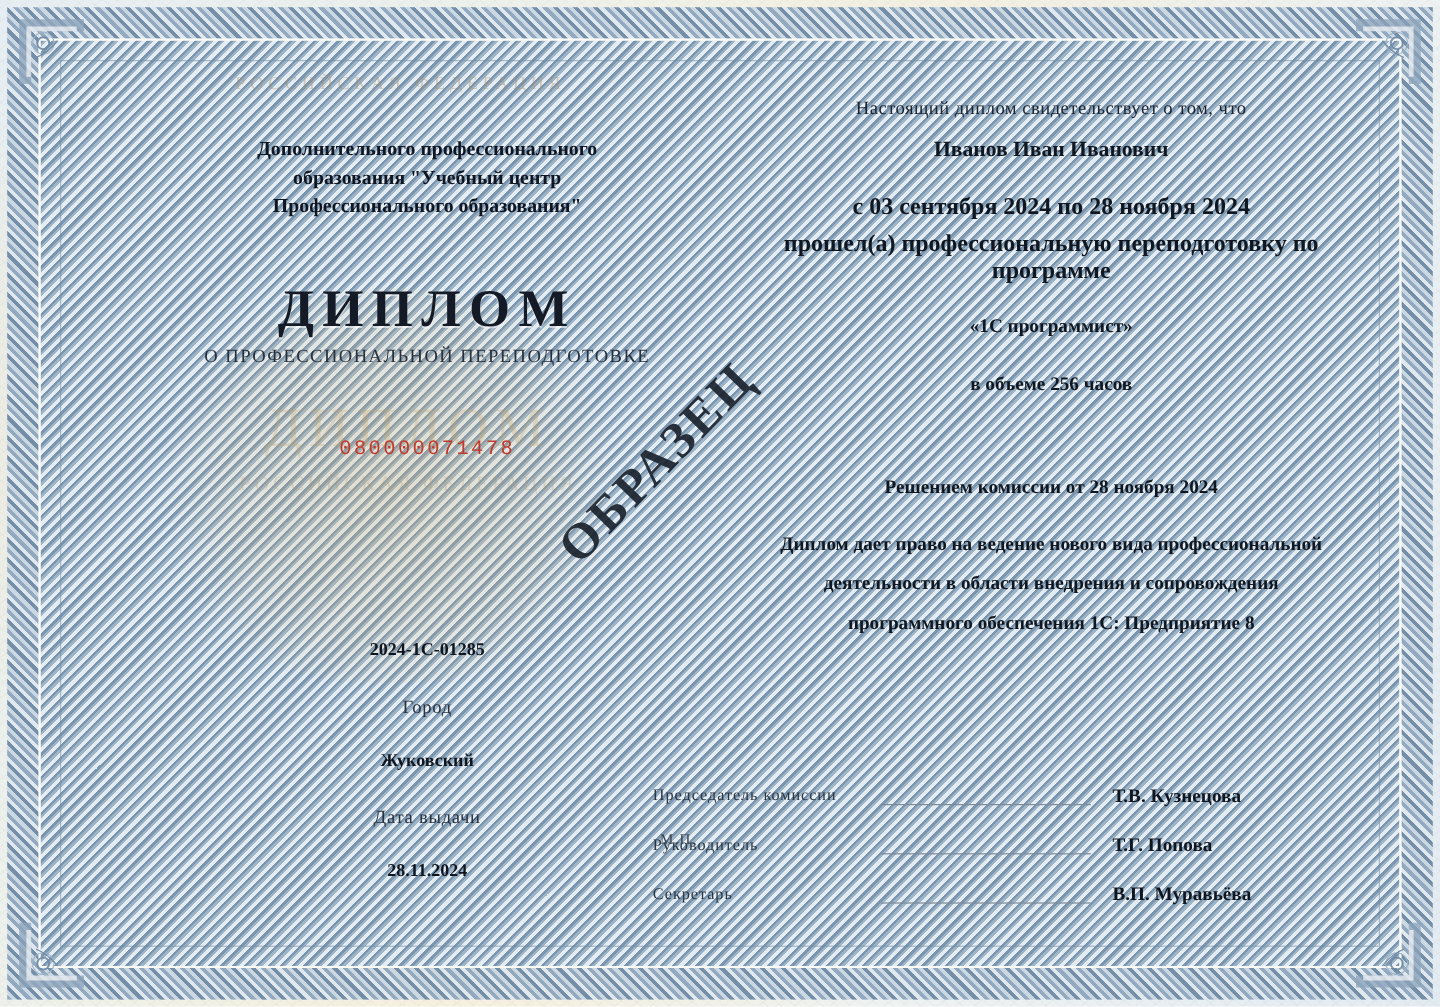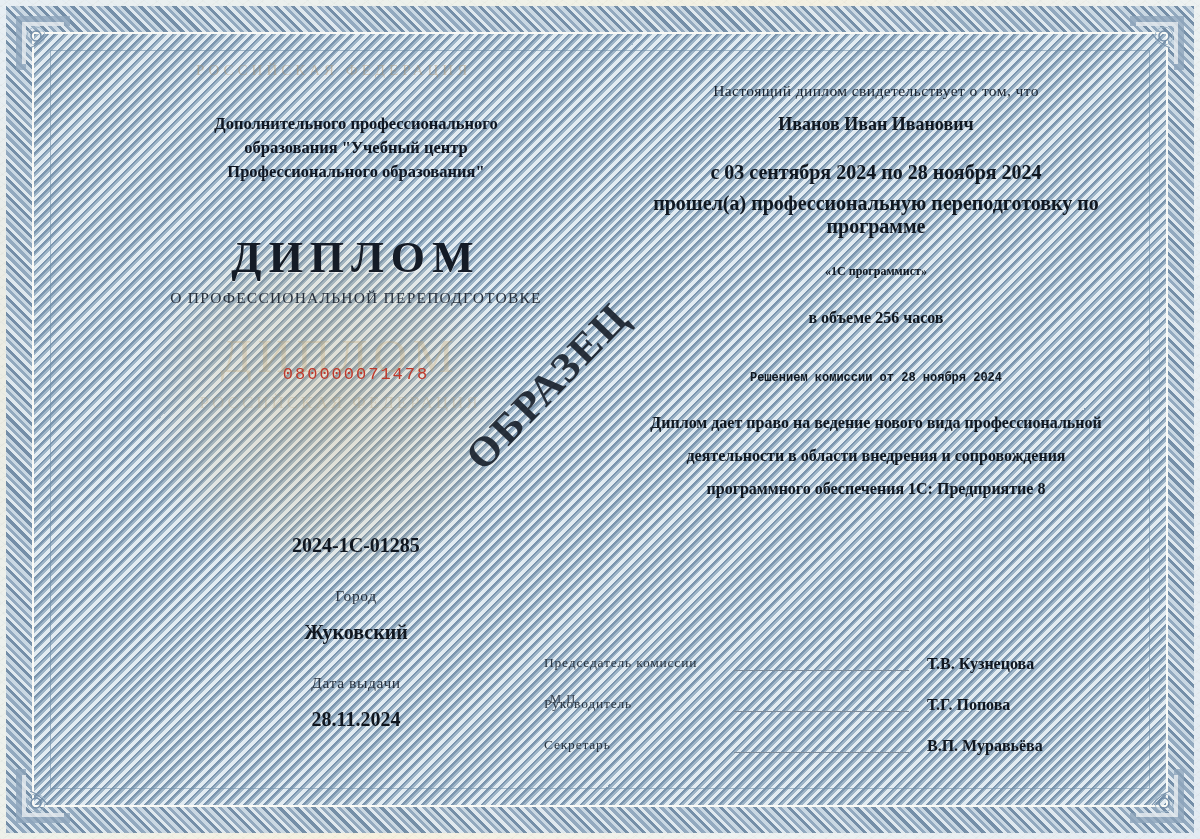--- a/index.html
+++ b/index.html
@@ -172,22 +172,22 @@
     color: #c0392b;
   }
 
   .reg-block { margin-top: 150px; }
   .field-label {
     font-size: 15.5px;
     color: #2a3340;
     letter-spacing: .6px;
   }
   .field-value {
-    margin-top: 16px;
-    font-size: 20px;
+    margin-top: 27px;
+    font-size: 15px;
     font-weight: bold;
     color: #10161f;
   }
   .gap-lg { margin-top: 30px; }
 
   
   .sample-stamp {
     position: absolute;
     left: 400px;
     top: 390px;
@@ -227,33 +227,32 @@
     font-weight: bold;
   }
   .action-line {
     margin-top: 8px;
     font-size: 20px;
     font-weight: bold;
     font-family: Liberation Serif, serif;
   }
   .program {
     margin-top: 26px;
-    font-size: 12px;
+    font-size: 16px;
     font-weight: bold;
   }
   .hours {
     margin-top: 30px;
     font-size: 16px;
     font-weight: bold;
   }
   .commission {
-    margin-top: 44px;
-    font-size: 12px;
-    font-weight: bold;
-    font-family: Liberation Mono, monospace;
+    margin-top: 68px;
+    font-size: 16px;
+    font-weight: bold;
   }
   .rights {
     margin-top: 22px;
     font-size: 16px;
     font-weight: bold;
     line-height: 2.05;
   }
 
   
   .signatures {

